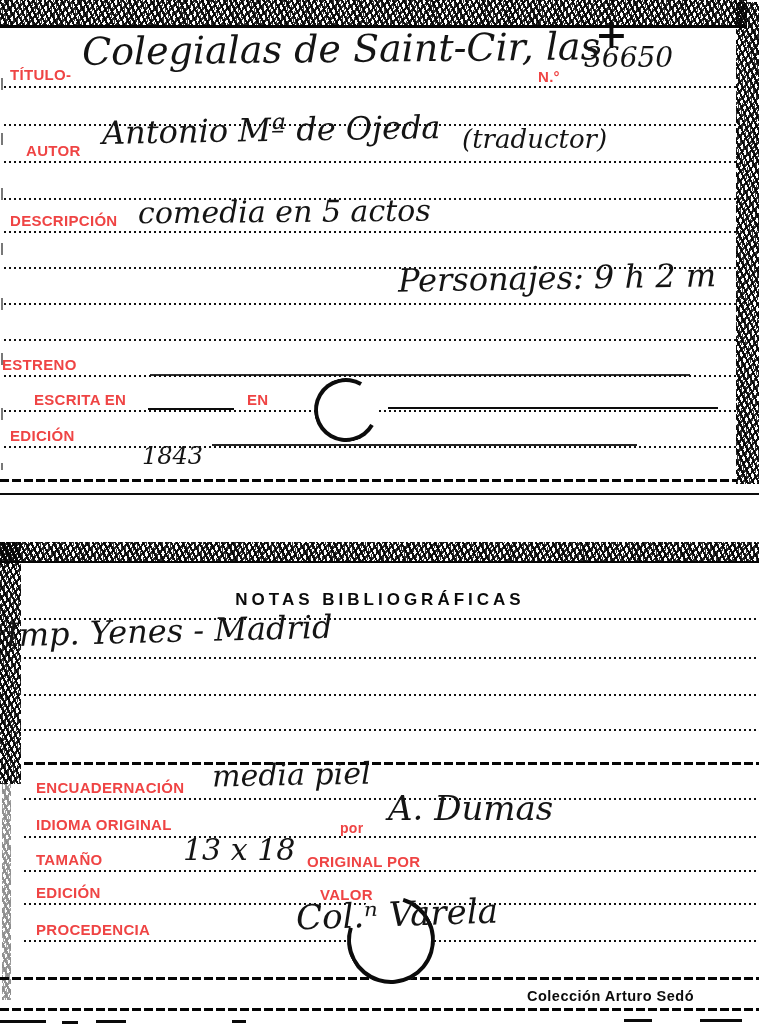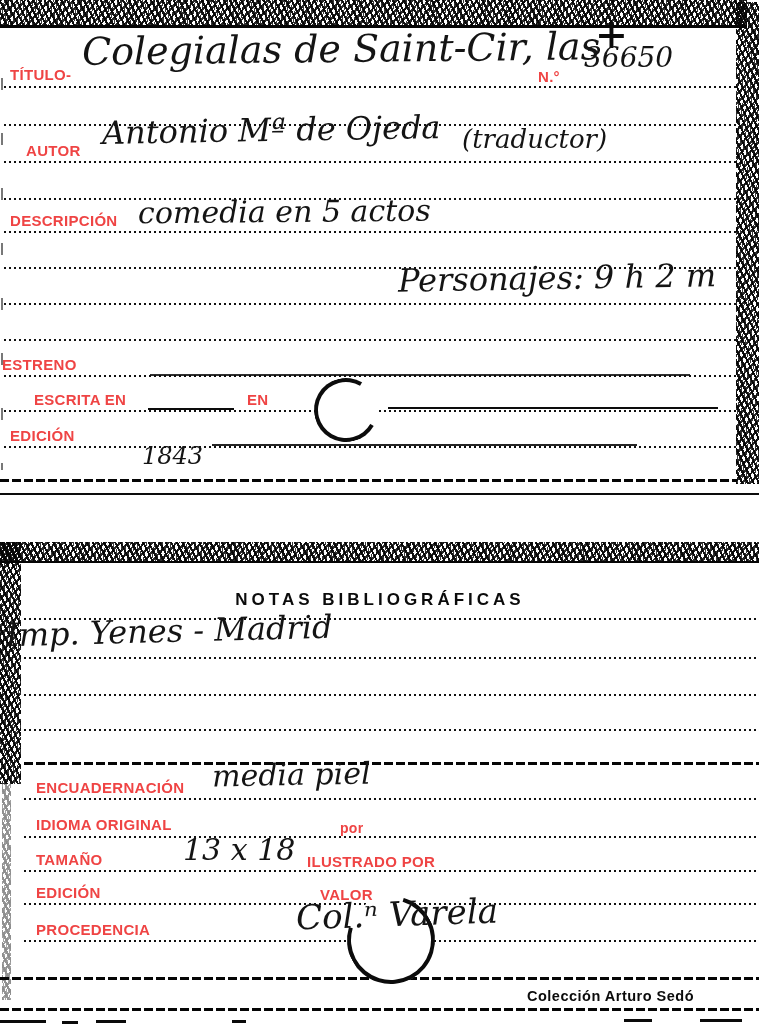--- a/index.html
+++ b/index.html
@@ -118,25 +118,26 @@
   <div class="bit" style="left:62px; top:1021px; width:16px;"></div>
   <div class="bit" style="left:96px; top:1020px; width:30px;"></div>
   <div class="bit" style="left:232px; top:1020px; width:14px;"></div>
   <div class="bit" style="left:624px; top:1019px; width:28px;"></div>
   <div class="bit" style="left:700px; top:1019px; width:42px;"></div>
 
   <div class="lbl z6" style="left:36px; top:779px;">ENCUADERNACIÓN</div>
   <div class="lbl z6" style="left:36px; top:816px;">IDIOMA ORIGINAL</div>
   <div class="lbl z6 lbl-sm" style="left:340px; top:820px;">por</div>
   <div class="lbl z6" style="left:36px; top:851px;">TAMAÑO</div>
-  <div class="lbl z6" style="left:307px; top:853px;">ILUSTRADO POR</div>
+  <div class="lbl z6" style="left:307px; top:853px;">ORIGINAL POR</div>
   <div class="lbl z6" style="left:36px; top:884px;">EDICIÓN</div>
   <div class="lbl z6" style="left:320px; top:886px;">VALOR</div>
   <div class="lbl z6" style="left:36px; top:921px;">PROCEDENCIA</div>
 
   <div class="hw" style="left:6px;  top:615px; font-size:32px; transform:rotate(-1.5deg);">Imp. Yenes - Madrid</div>
   <div class="hw" style="left:212px; top:760px; font-size:30px; transform:rotate(-1deg);">media piel</div>
+  <div class="hw" style="left:388px; top:791px; font-size:34px;">A. Dumas</div>
   <div class="hw" style="left:183px; top:835px; font-size:30px;">13 x 18</div>
   <div class="punch punch-bot"></div>
   <div class="hw z6" style="left:296px; top:897px; font-size:34px; transform:rotate(-2deg);">Col.ⁿ Varela</div>
 
   <div class="footer" style="left:527px; top:980px;margin-top:8px;">Colección Arturo Sedó</div>
 </div>
 
 </body></html>

